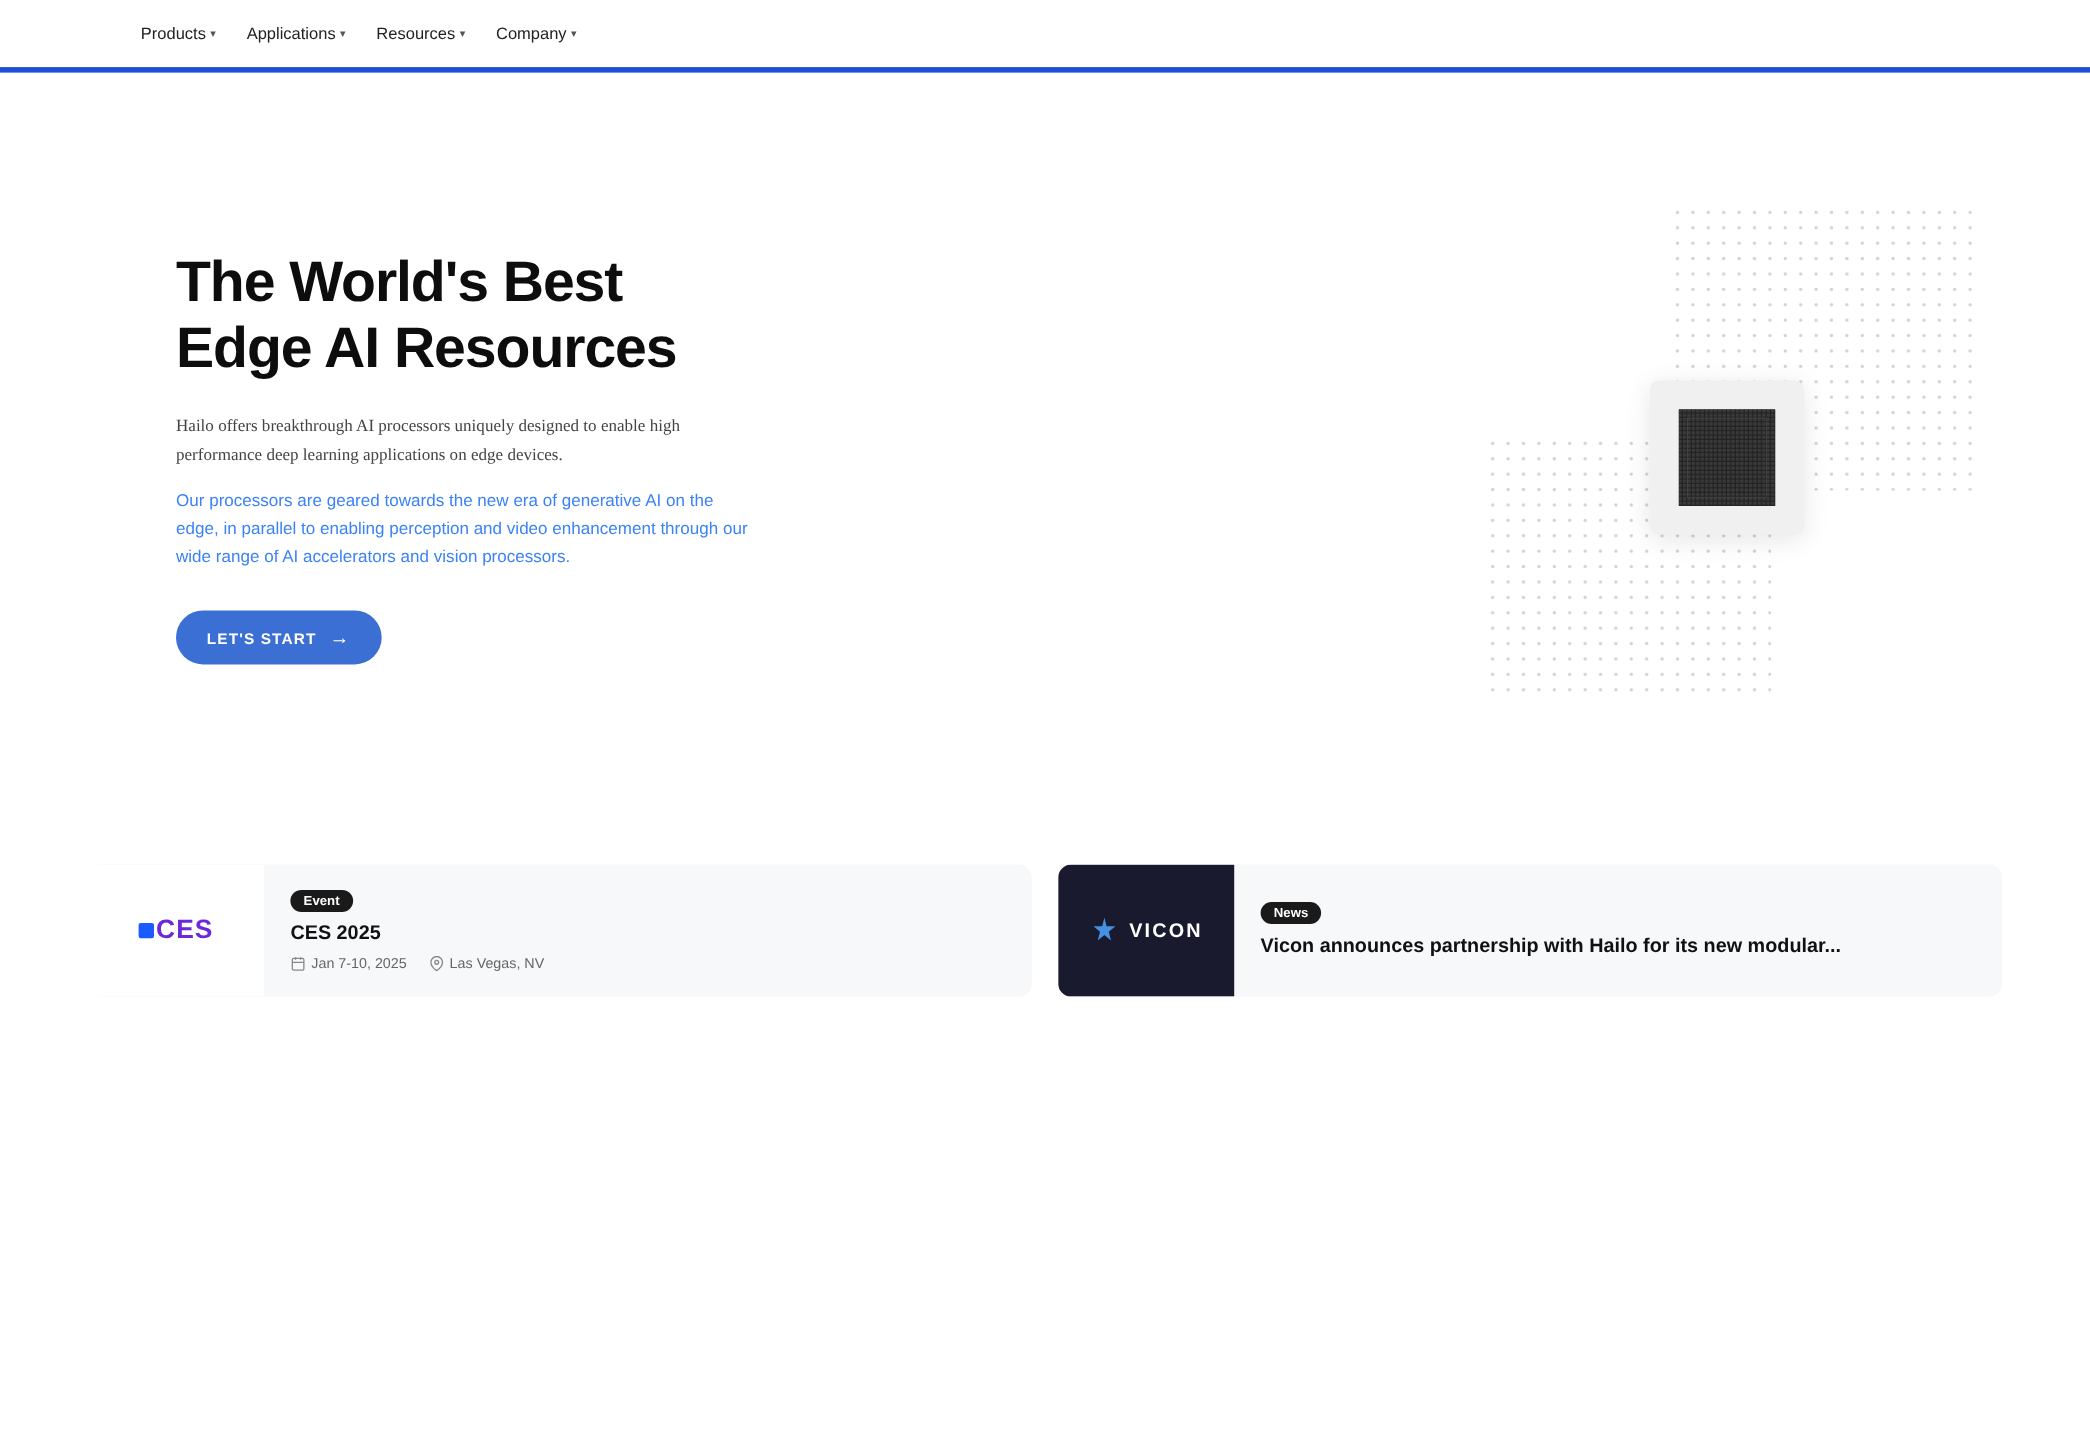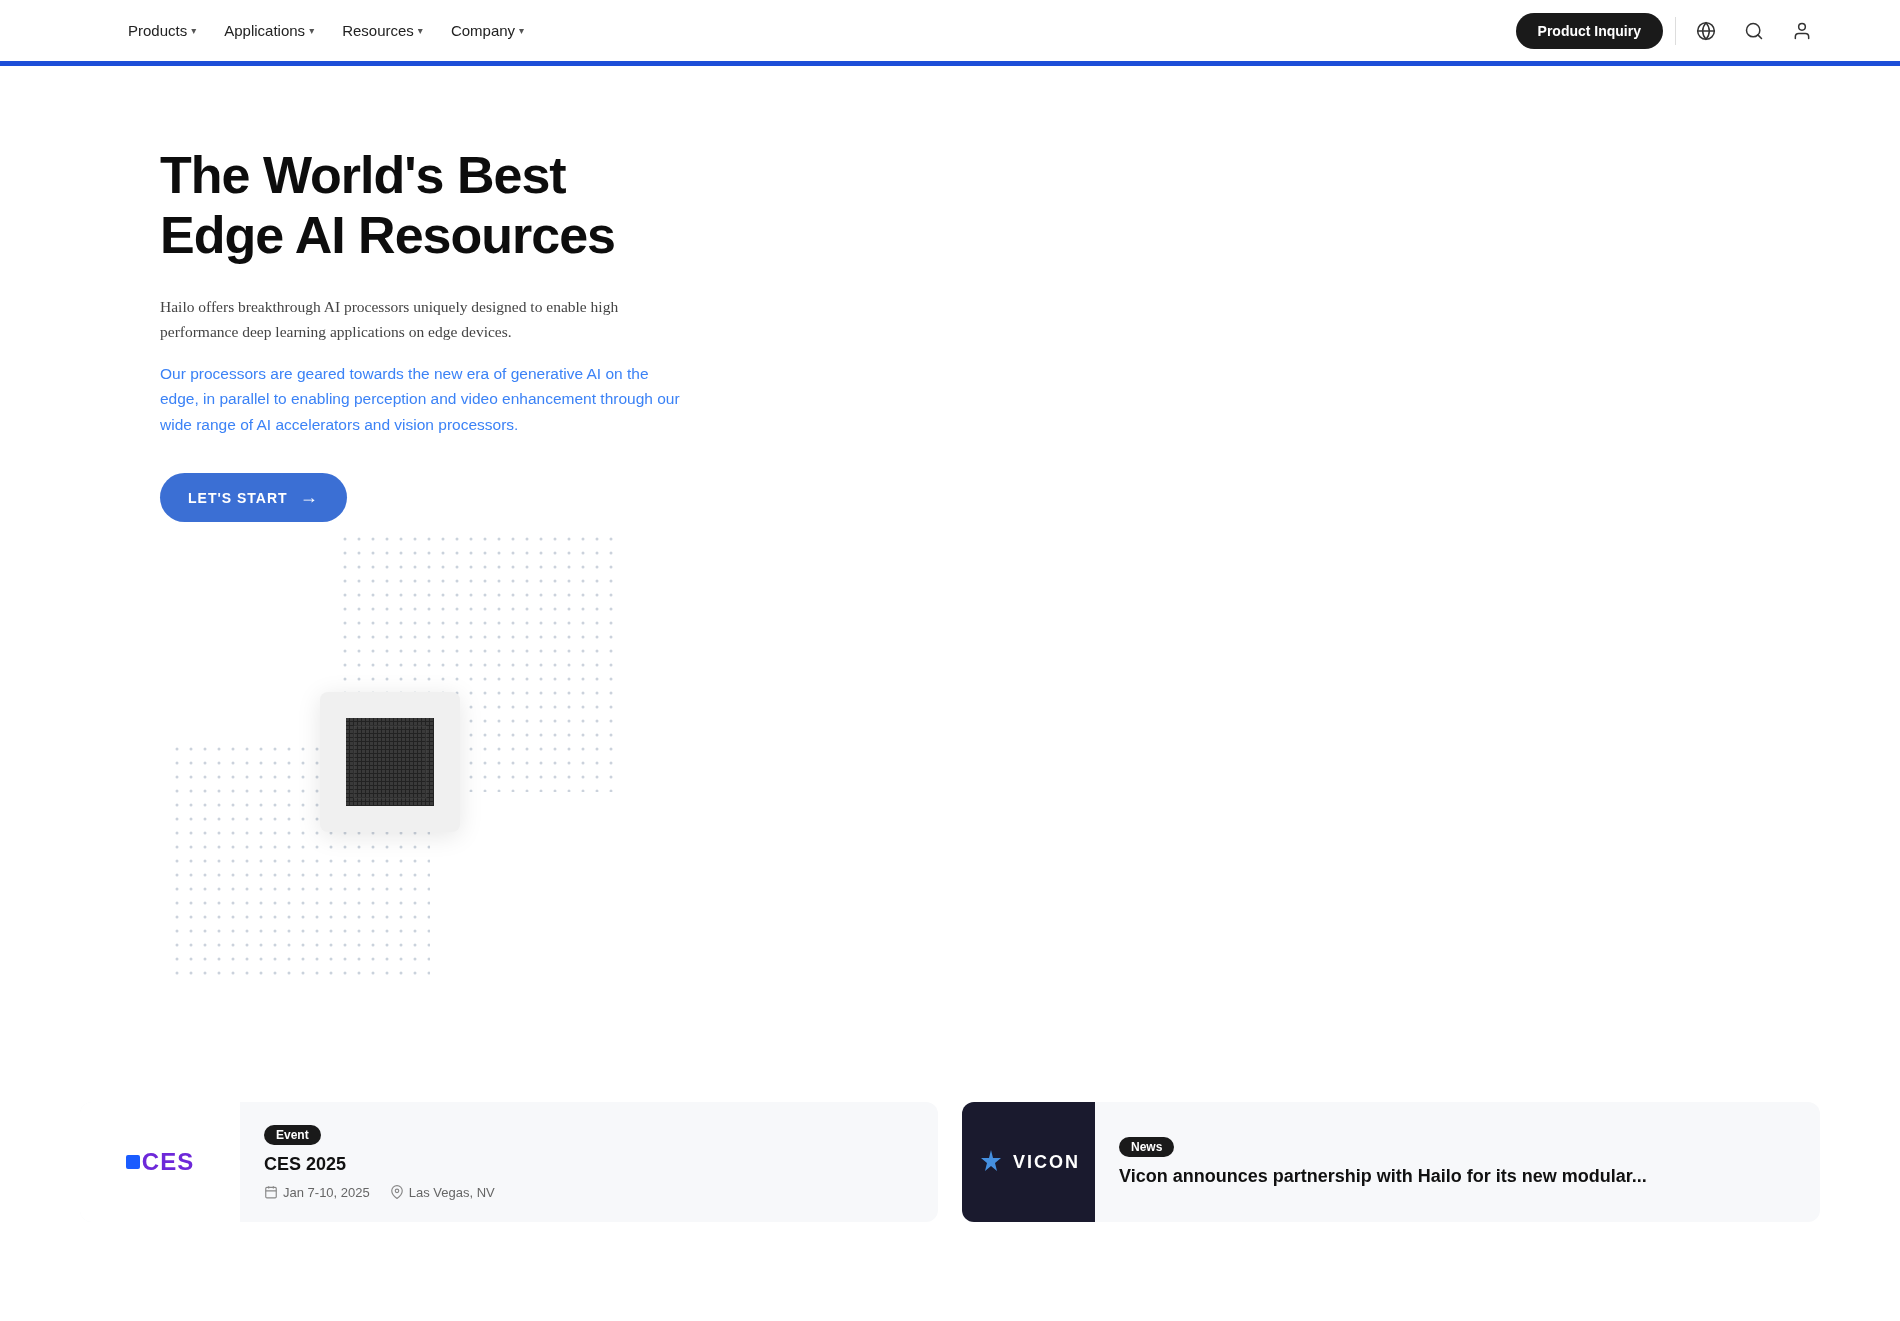--- a/index.html
+++ b/index.html
@@ -88,25 +88,25 @@
 
     .nav-divider {
       width: 1px;
       height: 28px;
       background: #ddd;
     }
 
     
     .hero {
       display: flex;
+      align-items: center;
       justify-content: space-between;
       padding: 80px 80px 60px 160px;
       min-height: 680px;
       position: relative;
-      flex-direction: column;
     }
 
     .hero-content {
       max-width: 520px;
     }
 
     .hero-title {
       font-size: 52px;
       font-weight: 800;
       line-height: 1.15;
@@ -210,21 +210,21 @@
       font-weight: 900;
       color: #1a5cff;
       background: #fff;
       width: 100%;
       height: 100%;
       justify-content: center;
     }
 
     .vicon-thumb {
       background: #1a1a2e;
-      width: 133px;
+      width: 160px;
       min-height: 120px;
       display: flex;
       align-items: center;
       justify-content: center;
       color: #fff;
       font-size: 20px;
       font-weight: 800;
       letter-spacing: 1px;
       flex-direction: row;
       gap: 8px;
@@ -302,44 +302,20 @@
         <span>Resources</span>
         <span class="chevron">▾</span>
       </a>
       <a class="nav-link">
         <span>Company</span>
         <span class="chevron">▾</span>
       </a>
     </div>
   </div>
 
-  <div class="nav-right">
-    <button class="btn-inquiry">Product Inquiry</button>
-    <div class="nav-divider"></div>
-    <div class="nav-icon-btn">
-
-      <svg width="20" height="20" viewBox="0 0 24 24" fill="none" stroke="#333" stroke-width="1.8" stroke-linecap="round" stroke-linejoin="round">
-        <circle cx="12" cy="12" r="10"></circle>
-        <line x1="2" y1="12" x2="22" y2="12"></line>
-        <path d="M12 2a15.3 15.3 0 0 1 4 10 15.3 15.3 0 0 1-4 10 15.3 15.3 0 0 1-4-10 15.3 15.3 0 0 1 4-10z"></path>
-      </svg>
-    </div>
-    <div class="nav-icon-btn">
-      <svg width="20" height="20" viewBox="0 0 24 24" fill="none" stroke="#333" stroke-width="1.8" stroke-linecap="round" stroke-linejoin="round">
-        <circle cx="11" cy="11" r="8"></circle>
-        <line x1="21" y1="21" x2="16.65" y2="16.65"></line>
-      </svg>
-    </div>
-    <div class="nav-icon-btn">
-      <svg width="20" height="20" viewBox="0 0 24 24" fill="none" stroke="#333" stroke-width="1.8" stroke-linecap="round" stroke-linejoin="round">
-        <path d="M20 21v-2a4 4 0 0 0-4-4H8a4 4 0 0 0-4 4v2"></path>
-        <circle cx="12" cy="7" r="4"></circle>
-      </svg>
-    </div>
-  </div>
 </nav>
 
 <section class="hero">
   <div class="hero-content">
     <h1 class="hero-title">
       <span>The World's Best</span><br>
       <span>Edge AI Resources</span>
     </h1>
     <p class="hero-desc">Hailo offers breakthrough AI processors uniquely designed to enable high performance deep learning applications on edge devices.</p>
     <p class="hero-desc2">Our processors are geared towards the new era of generative AI on the edge, in parallel to enabling perception and video enhancement through our wide range of AI accelerators and vision processors.</p>

